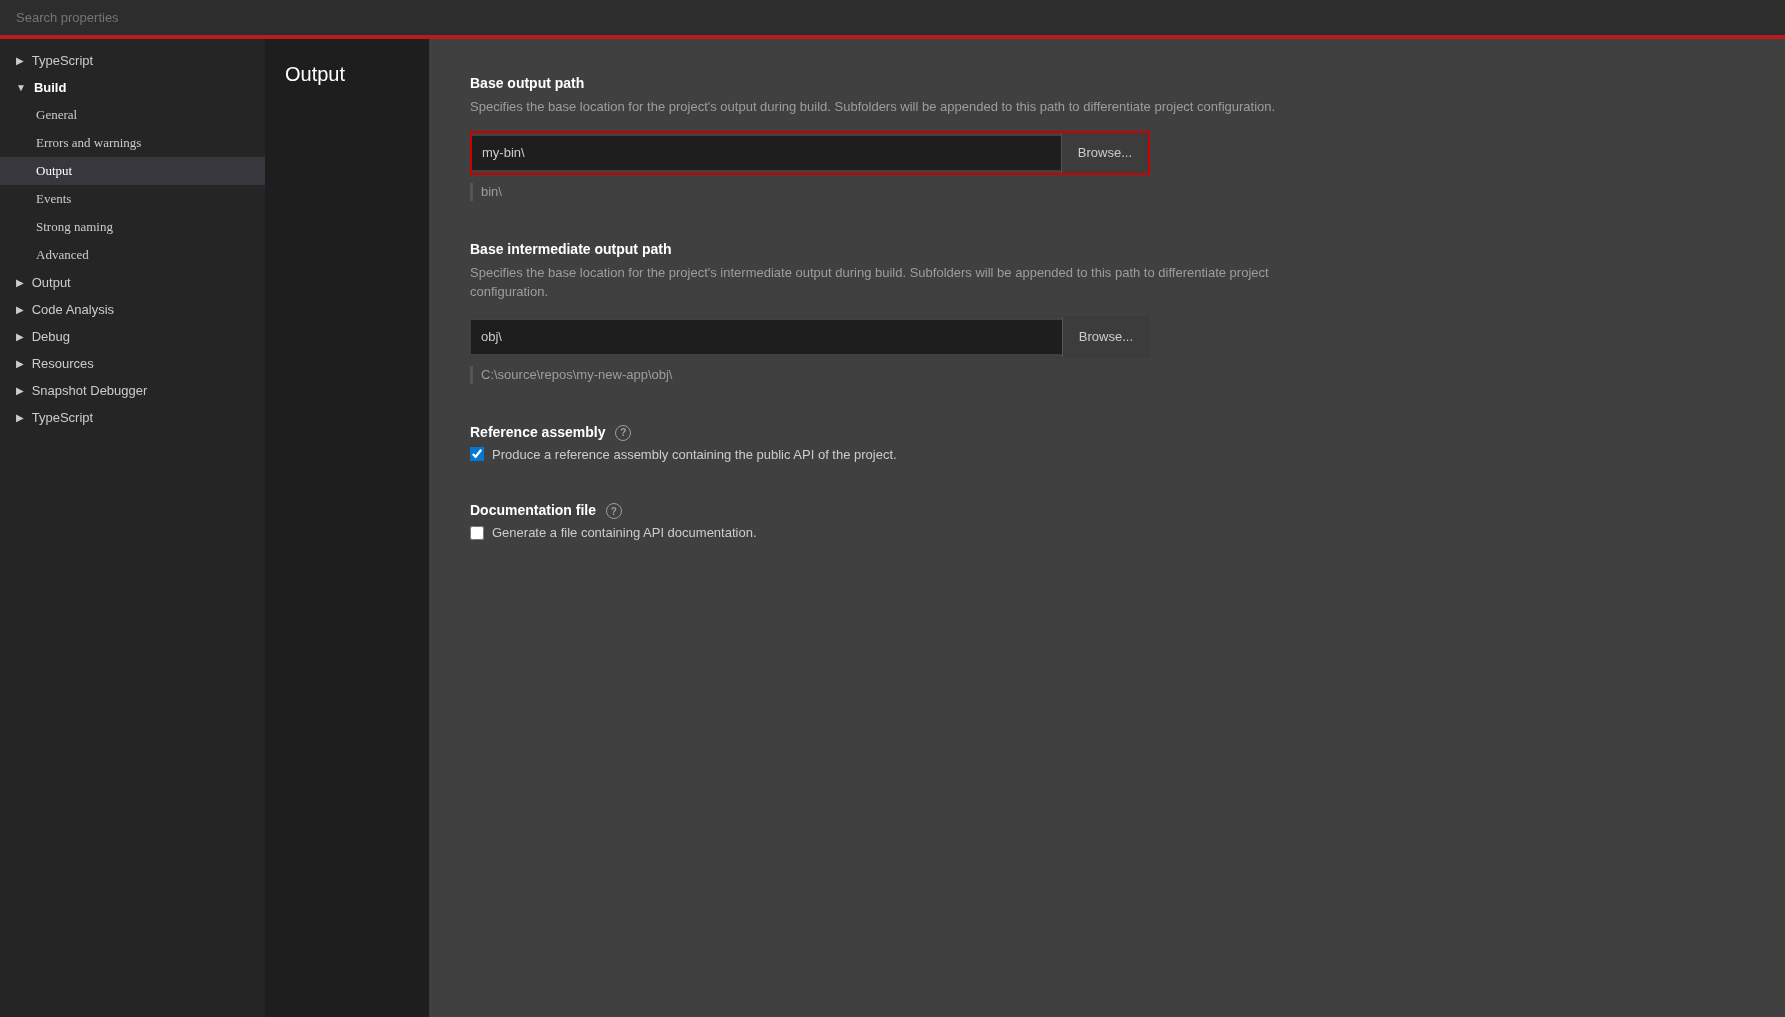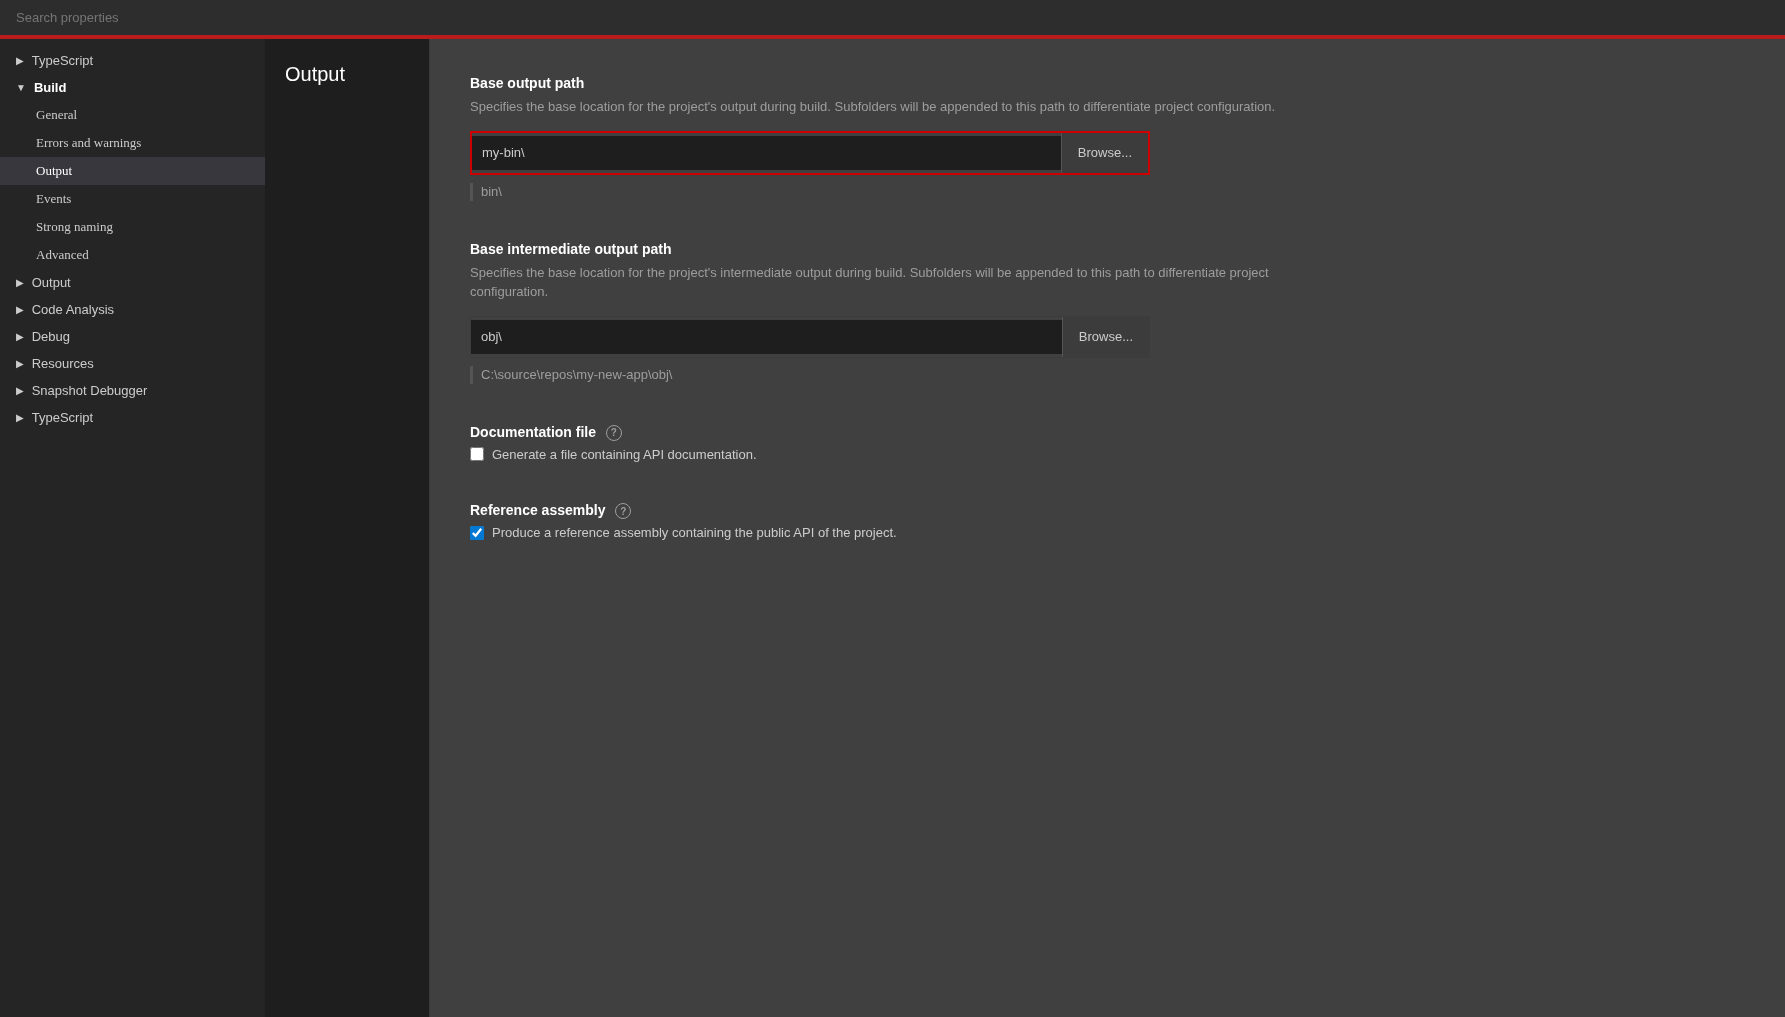--- a/index.html
+++ b/index.html
@@ -311,35 +311,35 @@
           <button class="browse-btn">Browse...</button>
         </div>
         <div class="hint-text">
           <div class="hint-bar"></div>
           <span>C:\source\repos\my-new-app\obj\</span>
         </div>
       </div>
 
       <div class="section">
         <div class="section-title">
+          <span>Reference assembly</span>
+          <span class="help-icon">?</span>
+        </div>
+        <div class="checkbox-row">
+          <input type="checkbox" checked="" style="">
+          <label class="checkbox-label">Produce a reference assembly containing the public API of the project.</label>
+        </div>
+      </div>
+
+      <div class="section">
+        <div class="section-title">
           <span>Documentation file</span>
           <span class="help-icon">?</span>
         </div>
         <div class="checkbox-row">
           <input type="checkbox" style="">
           <label class="checkbox-label">Generate a file containing API documentation.</label>
         </div>
       </div>
 
-      <div class="section">
-        <div class="section-title">
-          <span>Reference assembly</span>
-          <span class="help-icon">?</span>
-        </div>
-        <div class="checkbox-row">
-          <input type="checkbox" checked="" style="">
-          <label class="checkbox-label">Produce a reference assembly containing the public API of the project.</label>
-        </div>
-      </div>
-
     </div>
   </div>
 </div>
 
 </body></html>

